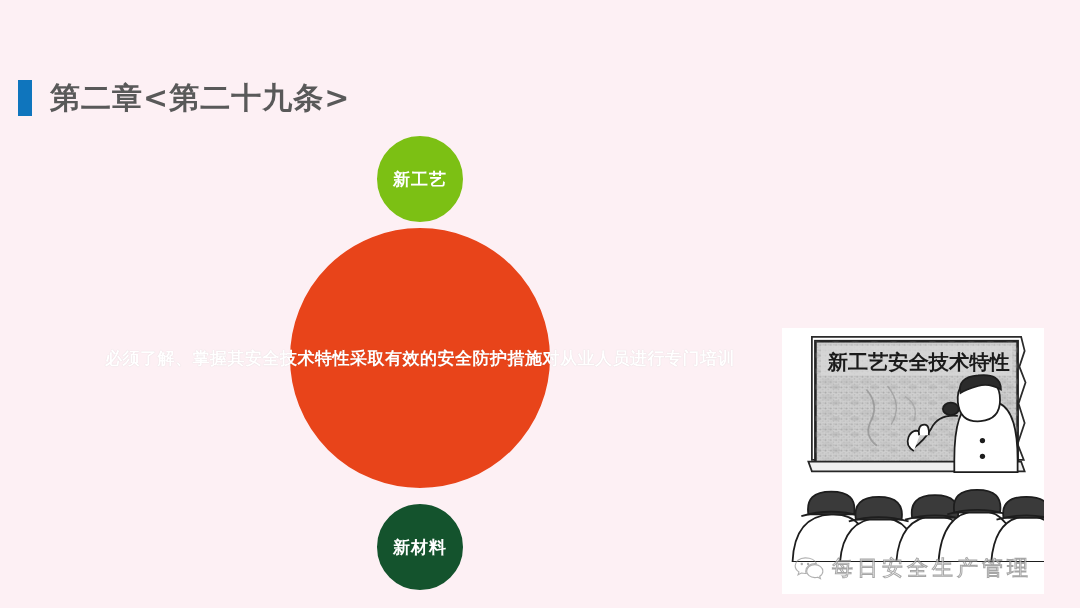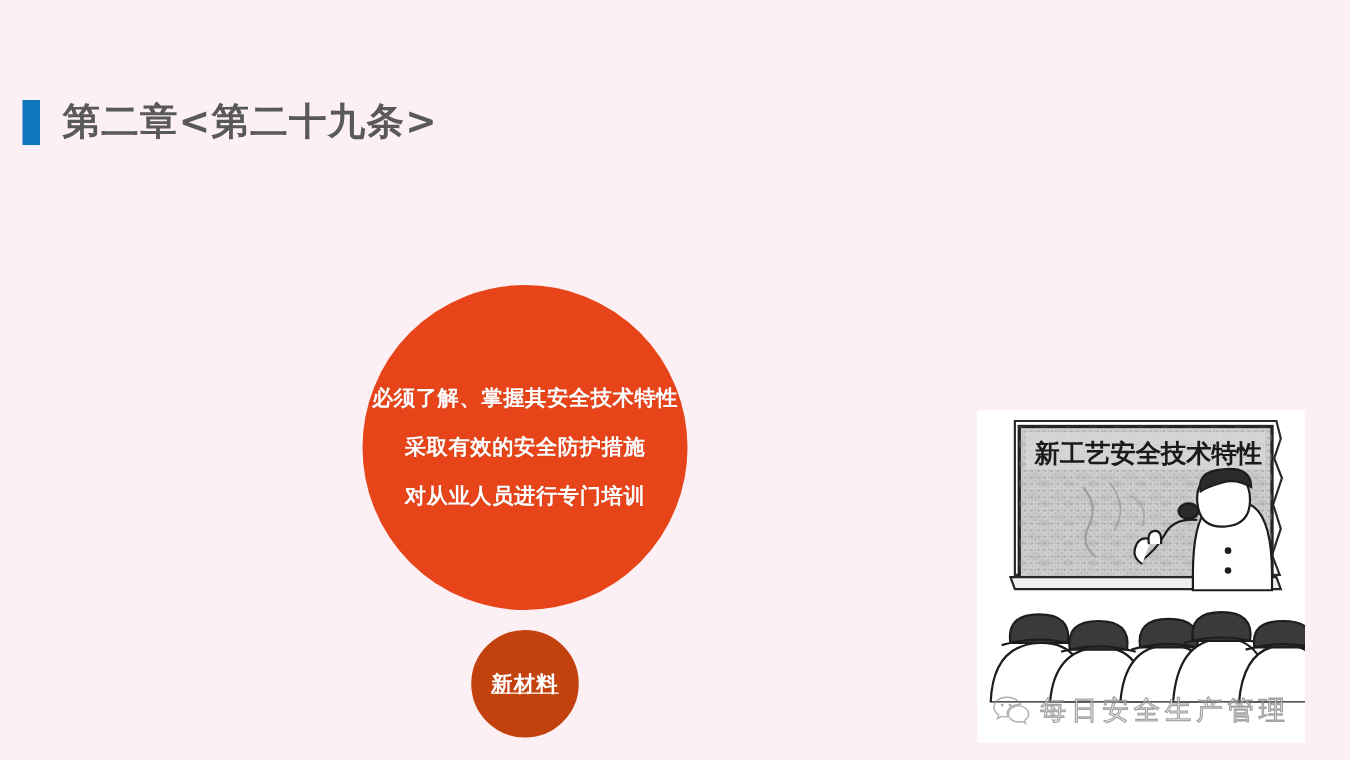--- a/index.html
+++ b/index.html
@@ -64,21 +64,21 @@
     font-weight: bold;
     box-sizing: border-box;
   }
 
   .node-core {
     width: 272px;
     height: 272px;
     left: 104px;
     top: 97px;
     background: #e8441a;
-    flex-direction: column;
+    flex-direction: row;
     z-index: 1;
     border: 6px solid #fdf0f4;
   }
   .core-line {
     font-size: 17px;
     line-height: 1;
     letter-spacing: 0.5px;
     margin: 11px 0;
     white-space: nowrap;
     text-shadow: 0 0 1px rgba(0,0,0,.15);
@@ -103,22 +103,21 @@
     background: #0d7337;
   }
   .node-right {
     left: 376px;
     top: 190px;
     background: #0c79c4;
   }
   .node-bottom {
     left: 192px;
     top: 374px;
-    background: #c2410c;
-    text-decoration: underline;
+    background: #14532d;
   }
 
   
   .picture-panel {
     position: absolute;
     left: 782px;
     top: 328px;
     width: 262px;
     height: 266px;
     background: #ffffff;
@@ -152,20 +151,23 @@
 
 <div class="slide">
 
   <div class="title-row">
     <div class="title-bar"></div>
     <div class="title-text">第二章&lt;第二十九条&gt;</div>
   </div>
 
   <div class="diagram">
 
+    <div class="node node-sat node-top">
+      <span>新工艺</span>
+    </div>
 
 
 
     <div class="node node-sat node-bottom">
       <span>新材料</span>
     </div>
 
     <div class="node node-core">
       <div class="core-line">必须了解、掌握其安全技术特性</div>
       <div class="core-line">采取有效的安全防护措施</div>

